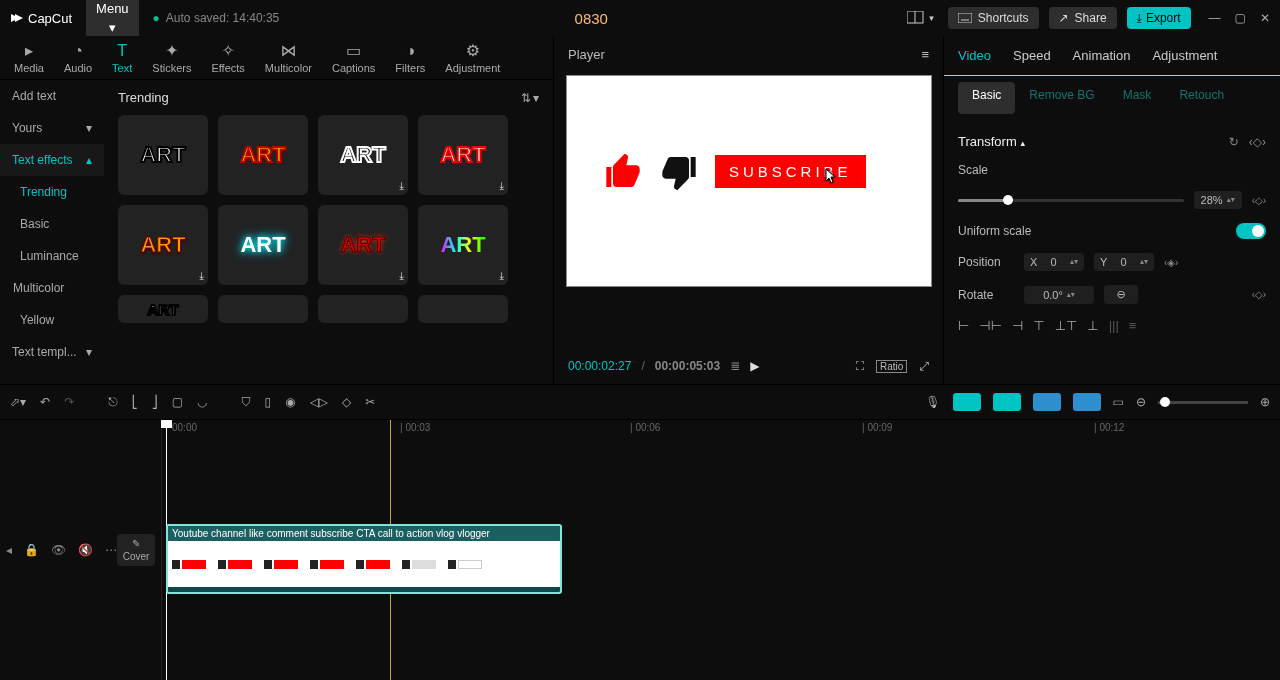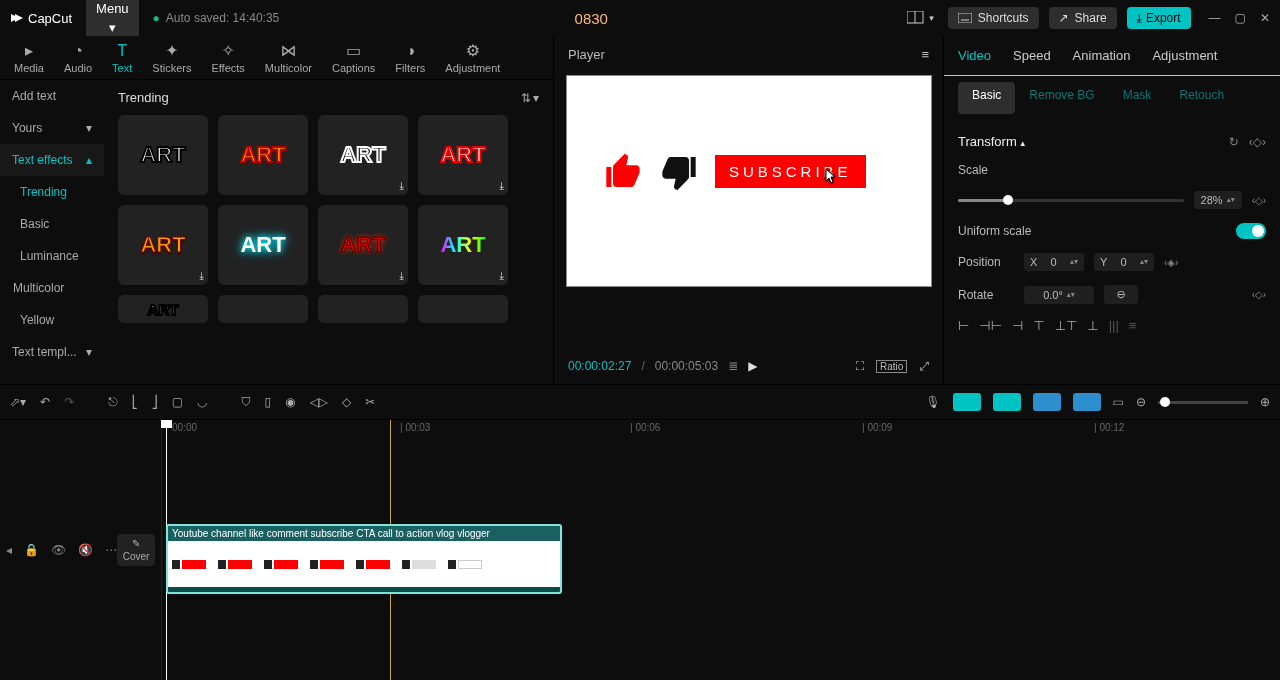--- a/index.html
+++ b/index.html
@@ -57,21 +57,21 @@
 .player-head { height: 36px; display: flex; align-items: center; justify-content: space-between; padding: 0 8px; color: #bbb; font-size: 13px; }
 .viewport-wrap { flex: 1; display: flex; align-items: flex-start; justify-content: center; padding: 4px 0 0 0; }
 .viewport { width: 364px; height: 210px; background: #fff; position: relative; outline: 1px solid #888; }
 .vp-content { position: absolute; left: 10%; top: 36%; display: flex; align-items: center; gap: 16px; }
 .thumb-up { color: #ff0000; font-size: 36px; }
 .thumb-down { color: #111; font-size: 36px; }
 .sub-btn { background: #ff0000; color: #fff; padding: 8px 14px; font-size: 15px; letter-spacing: 4px; font-weight: 500; position: relative; }
 .cursor-ic { position: absolute; right: 28px; bottom: 4px; font-size: 12px; color: #fff; filter: drop-shadow(0 0 1px #000); }
 .player-controls { height: 36px; display: flex; align-items: center; padding: 0 8px; gap: 10px; }
 .tc { color: #00c4c4; font-size: 12px; }
-.tc2 { color: #888; font-size: 12px; }
+.tc2 { color: #888; font-size: 12px; font-weight: bold; }
 .pc-sep { color: #666; }
 .pc-right { margin-left: auto; display: flex; align-items: center; gap: 12px; color: #bbb; }
 .ratio-box { border: 1px solid #888; padding: 0 3px; font-size: 10px; text-align: right; }
 
 
 .inspector { width: 336px; background: #0d0d0d; display: flex; flex-direction: column; }
 .insp-tabs { height: 40px; display: flex; align-items: center; padding: 0 14px; gap: 22px; border-bottom: 1px solid #fdba74; }
 .insp-tab { font-size: 13px; color: #ccc; }
 .insp-tab.active { color: #00c4c4; font-weight: 500; }
 .insp-subtabs { height: 38px; display: flex; align-items: stretch; padding: 6px 14px 0 14px; gap: 0; }

